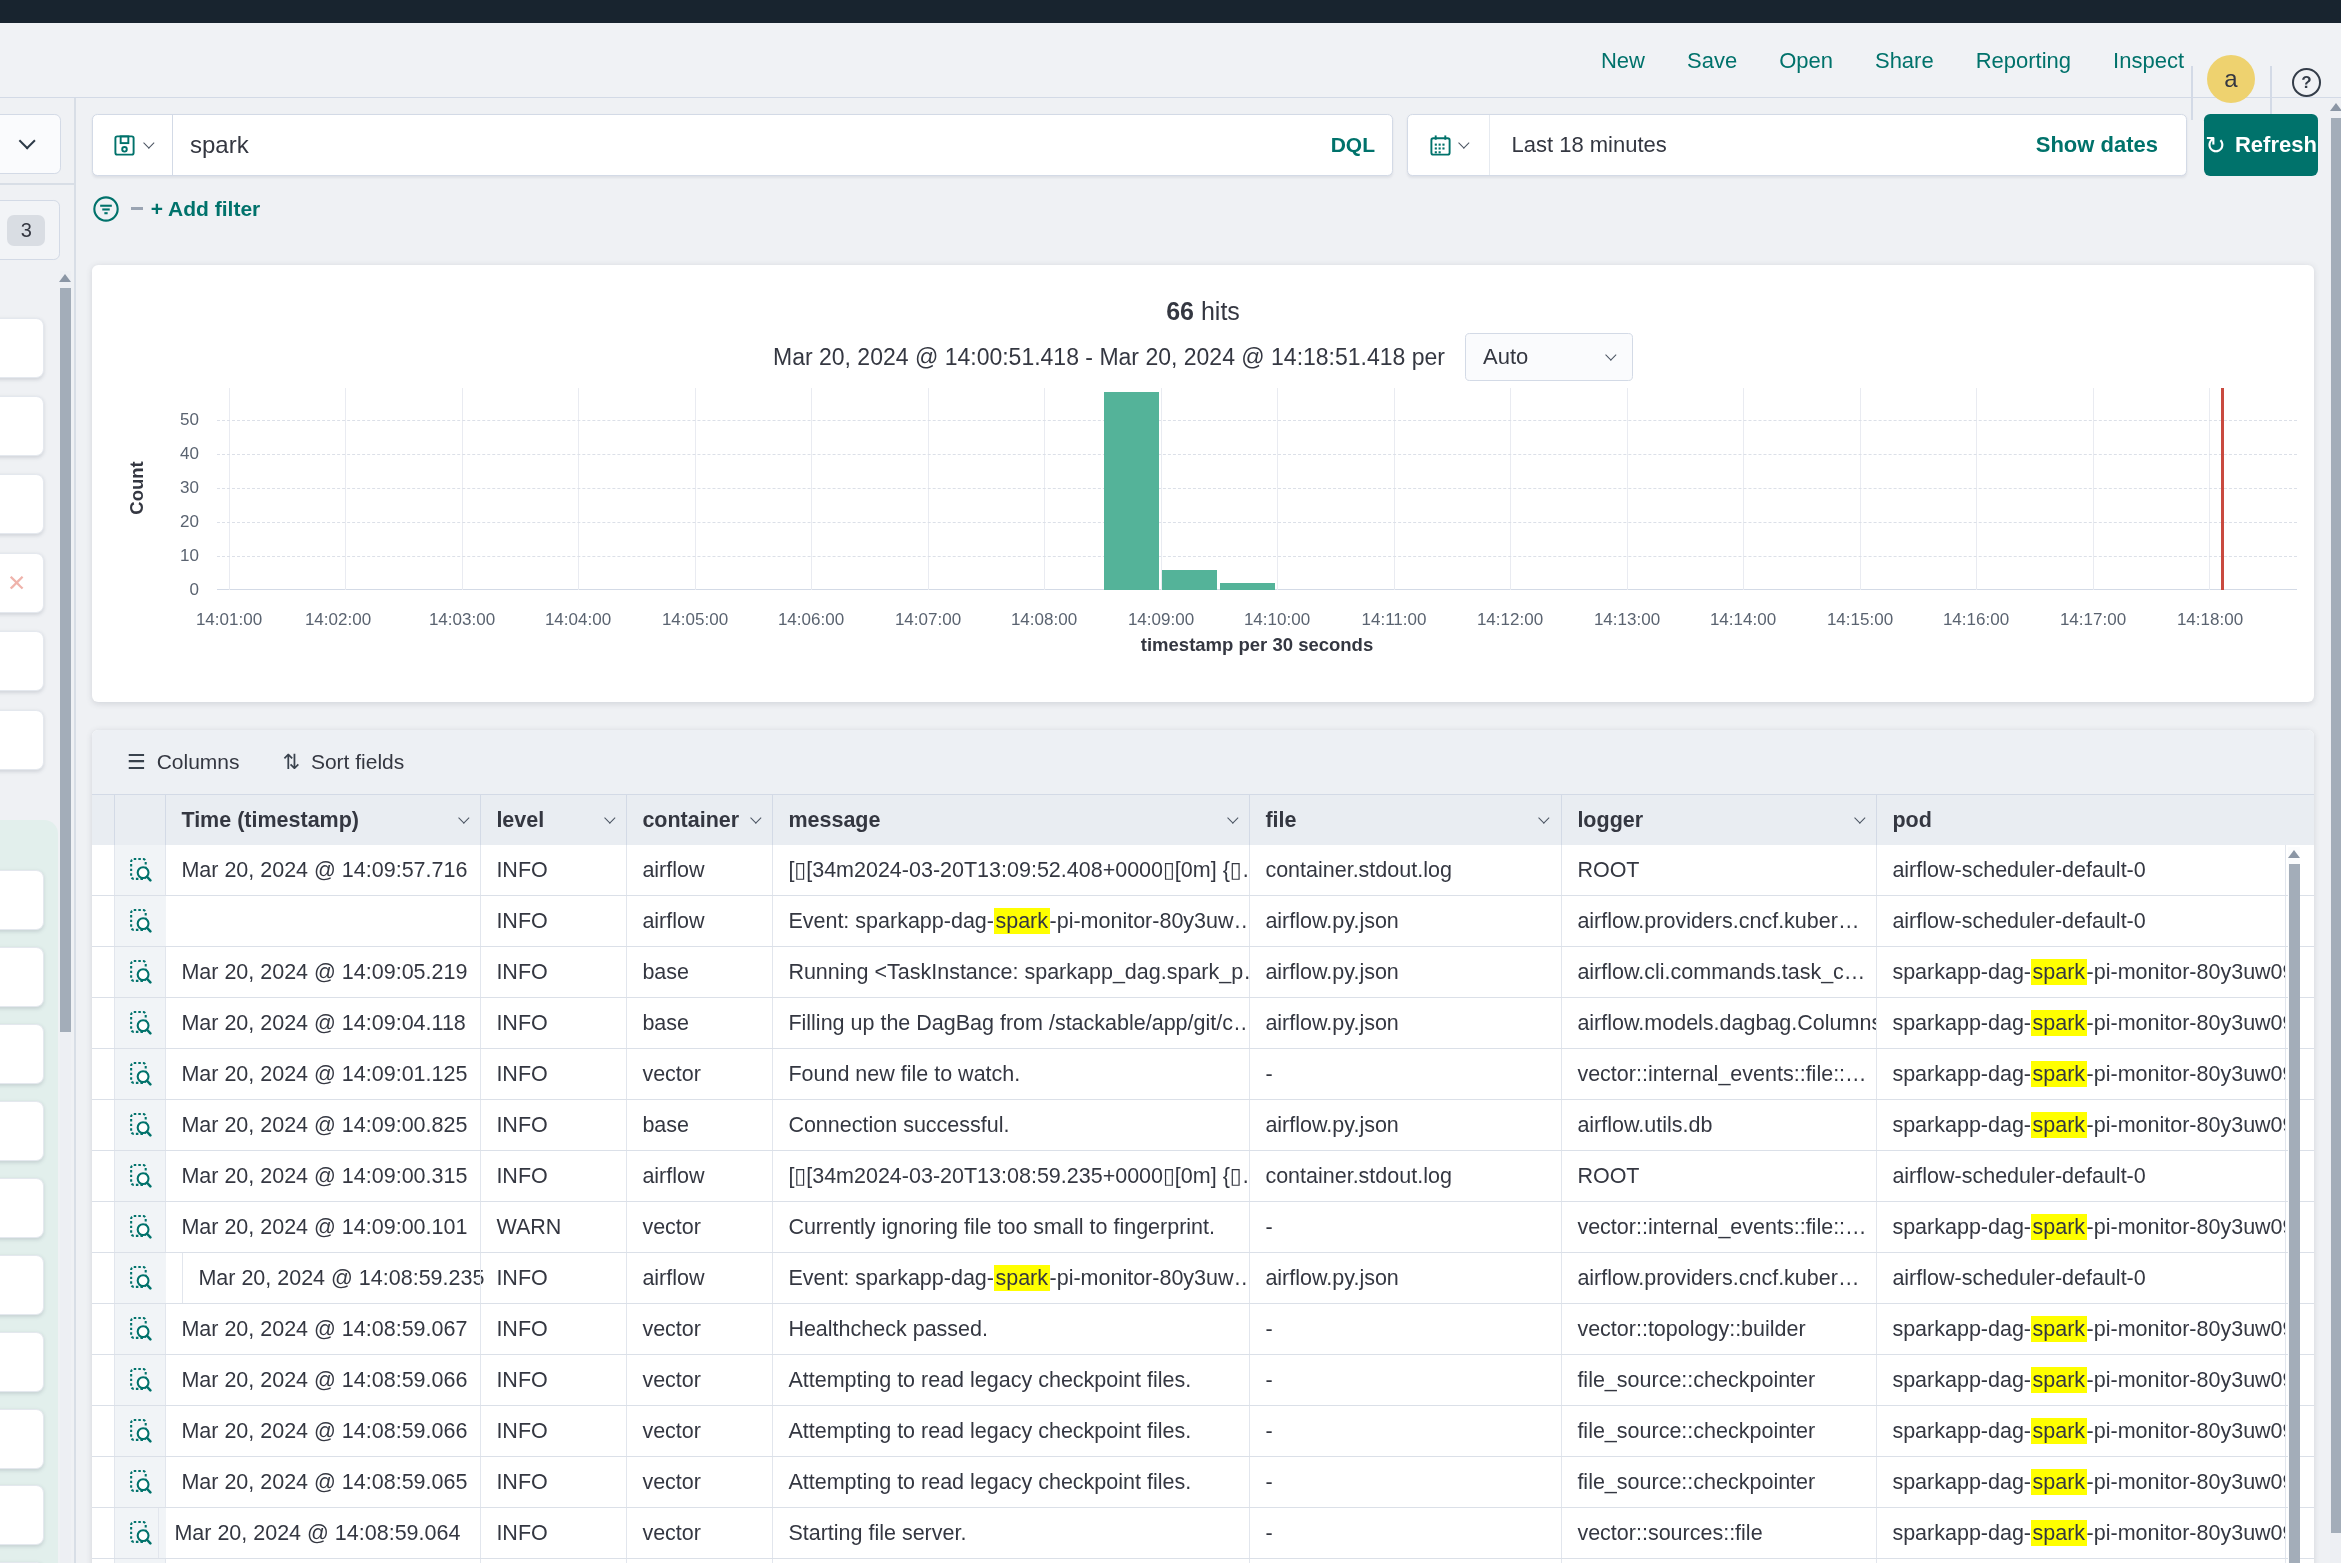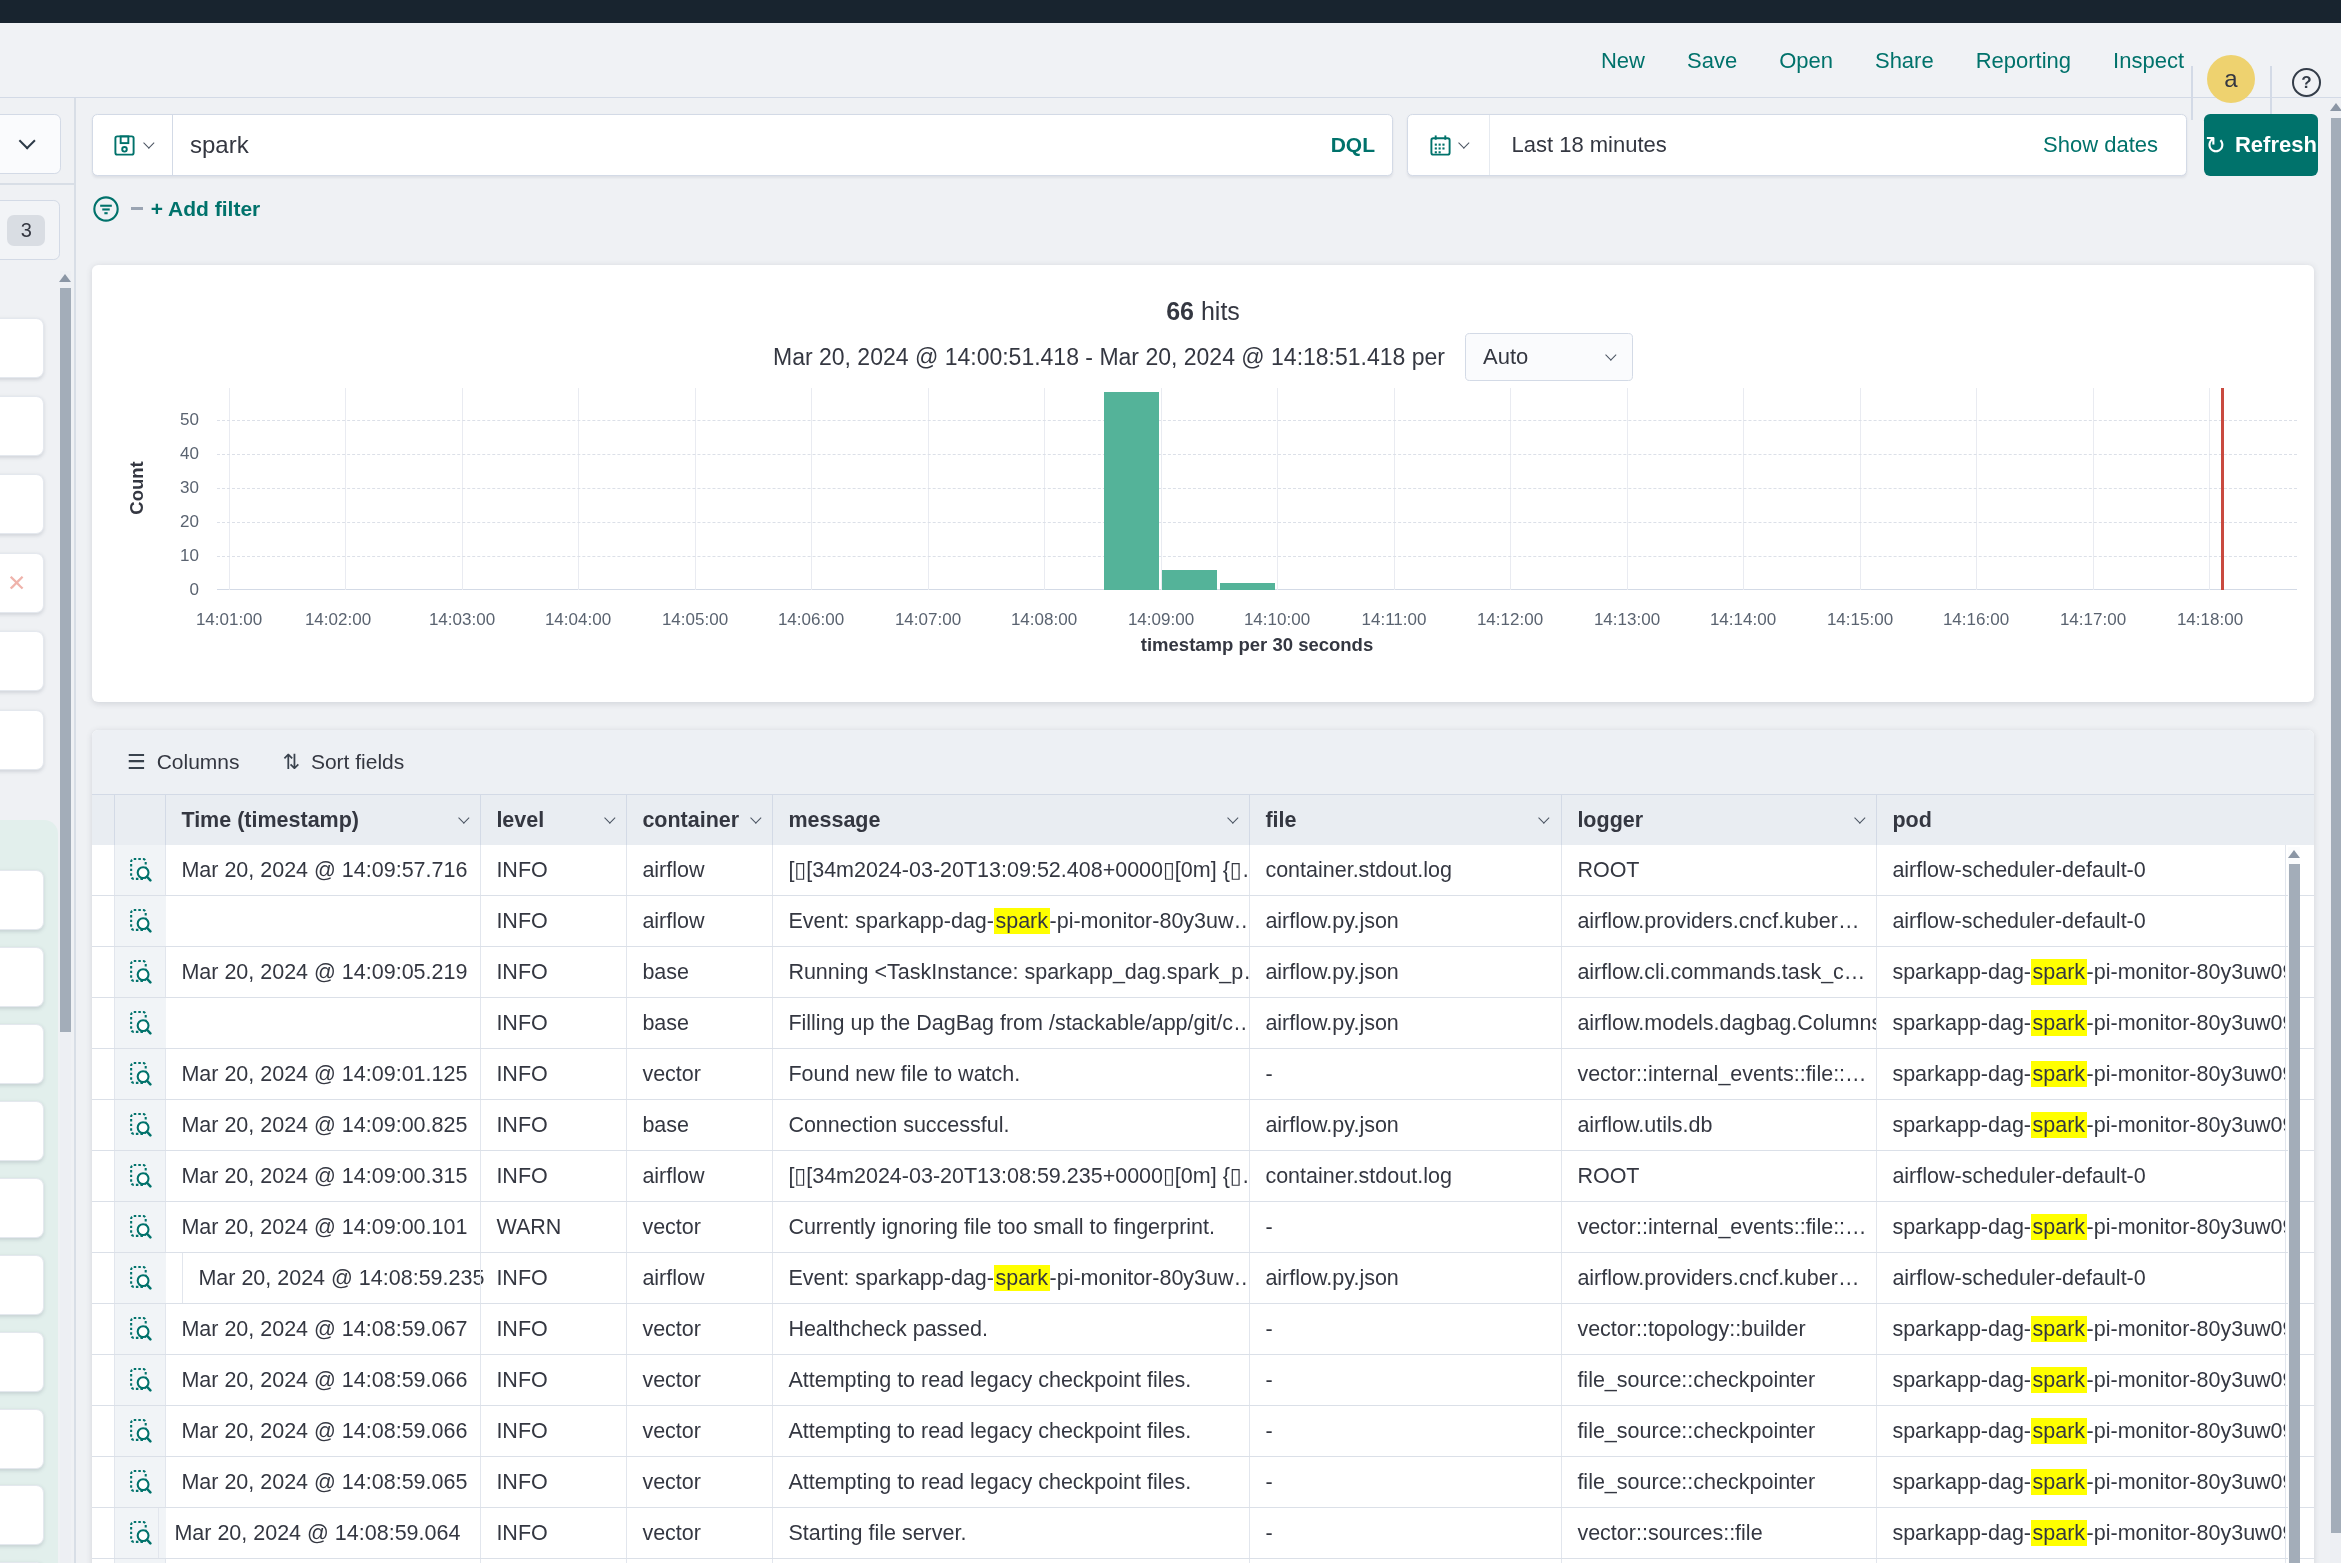--- a/index.html
+++ b/index.html
@@ -48,21 +48,21 @@
   .bar { background:#fff; border:1.5px solid #d3dae6; border-radius:5.4px; box-shadow:0 1.5px 2.3px rgba(100,110,130,.12); }
   #search-bar { left:92px; top:114px; width:1301px; height:62px; display:flex; align-items:center; }
   #saved-query-seg { width:80px; height:100%; border-right:1.5px solid #d3dae6; display:flex; align-items:center;
                      justify-content:center; gap:9.2px; cursor:pointer; }
   #query-input { flex:1; font-size:24px; color:#343741; padding-left:17px; cursor:text; }
   #dql-button { font-size:21px; font-weight:600; color:#00726b; padding-right:17px; cursor:pointer; }
   #date-bar { left:1407px; top:114px; width:780px; height:62px; display:flex; align-items:center; }
   #calendar-seg { width:82px; height:100%; border-right:1.5px solid #e6eaf0; display:flex; align-items:center;
                   justify-content:center; gap:7.7px; cursor:pointer; }
   #time-range { font-size:22px; color:#343741; padding-left:21.5px; flex:1; cursor:pointer; }
-  #show-dates { font-size:22px; font-weight:400; color:#00726b; padding-right:28px; cursor:pointer; }
+  #show-dates { font-size:22px; font-weight:700; color:#00726b; padding-right:28px; cursor:pointer; }
   #refresh-button { left:2204px; top:114px; width:114px; height:62px; background:#00726b; border-radius:6.2px;
                     display:flex; align-items:center; justify-content:center; gap:9.2px; color:#fff; cursor:pointer; }
   #refresh-button .ic { font-size:24.6px; }
   #refresh-button .lb { font-size:22px; font-weight:600; }
 
   
   #filter-row { left:92px; top:191px; width:615px; height:35px; display:flex; align-items:center; }
   #filter-dash { width:12.3px; height:2.3px; background:#9aa4b2; margin:0 7.7px 0 10.8px; }
   #add-filter { font-size:21px; font-weight:600; color:#00726b; cursor:pointer; }
 
@@ -370,20 +370,21 @@
       <div class="tr">
         <div class="td icon-col" style="left: 21.5px; width: 52px;">
           <span class="expand-ic">
             <svg width="23" height="26" viewBox="0 0 22 25">
               <rect x="2" y="2" width="14" height="19" rx="2.5" fill="none" stroke="#00726b" stroke-width="2" stroke-dasharray="2.4 2"></rect>
               <circle cx="13.5" cy="15" r="5.2" fill="#ffffff" stroke="#00726b" stroke-width="2"></circle>
               <line x1="17.3" y1="19" x2="20.5" y2="22.5" stroke="#00726b" stroke-width="2.4" stroke-linecap="round"></line>
             </svg>
           </span>
         </div>
+        <div class="td" style="left: 73px; width: 315px;">Mar 20, 2024 @ 14:09:04.118</div>
         <div class="td" style="left: 388px; width: 146px;">INFO</div>
         <div class="td" style="left: 534px; width: 146px;">base</div>
         <div class="td" style="left: 680px; width: 477px;">Filling up the DagBag from /stackable/app/git/c…</div>
         <div class="td" style="left: 1157px; width: 311px;">airflow.py.json</div>
         <div class="td" style="left: 1469px; width: 315px;">airflow.models.dagbag.Columns</div>
         <div class="td last" style="left: 1784px; width: 410px;">sparkapp-dag-<mark>spark</mark>-pi-monitor-80y3uw09</div>
       </div>
       <div class="tr">
         <div class="td icon-col" style="left: 21.5px; width: 52px;">
           <span class="expand-ic">

